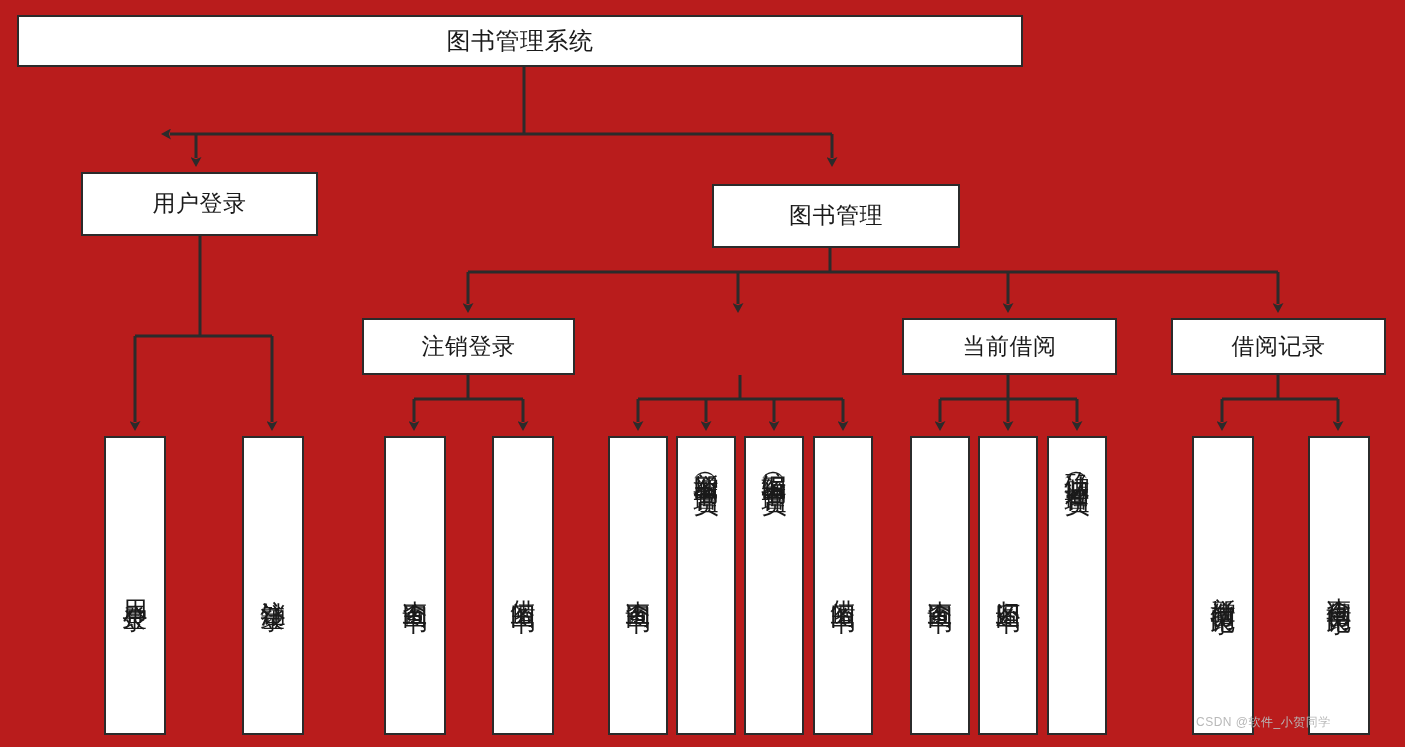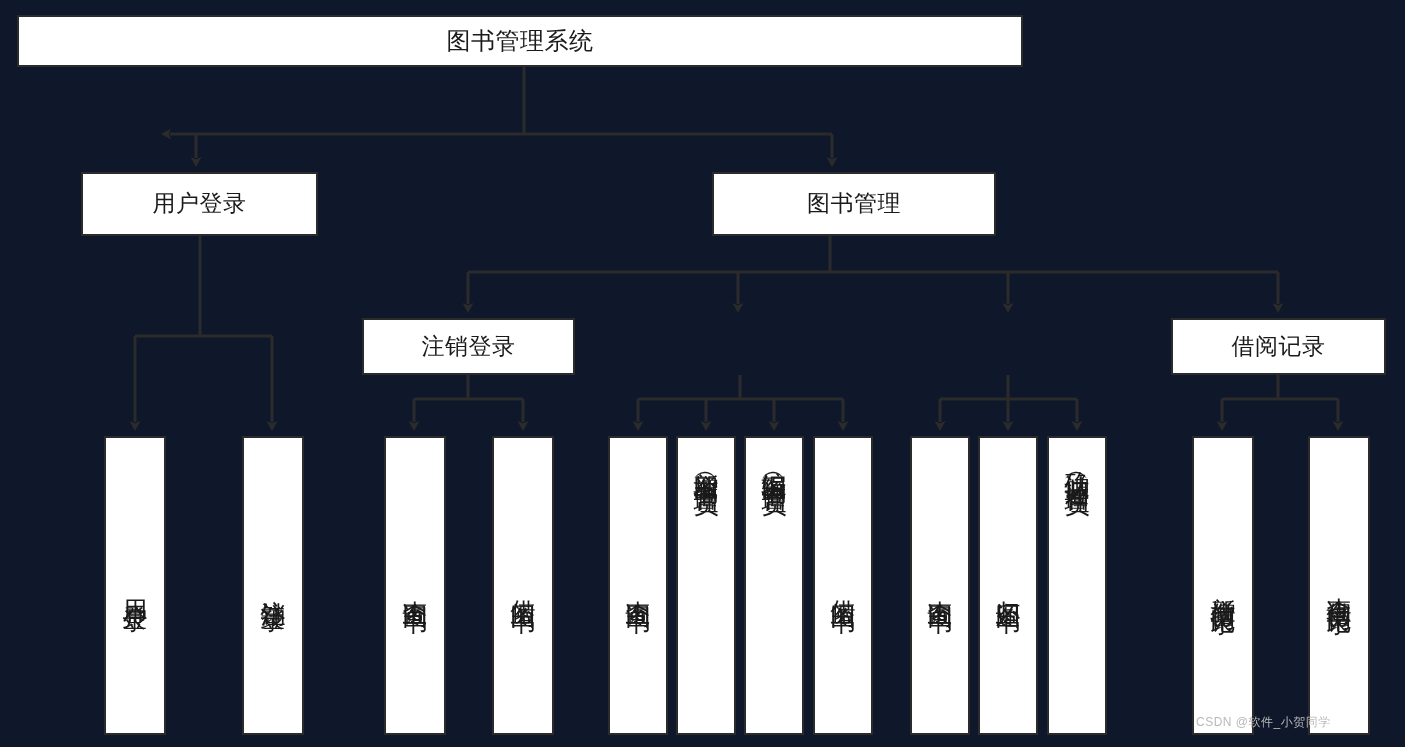--- a/index.html
+++ b/index.html
@@ -7,21 +7,21 @@
   body{
     width:1405px;height:747px;
     background:#ffffff;
     font-family:"Liberation Sans","DejaVu Sans",sans-serif;
     overflow:hidden;
     position:relative;
   }
   #stage{
     position:relative;
     width:1405px;height:747px;
-    background:#0f172a;
+    background:#b91c1c;
   }
   svg.edges{
     position:absolute;left:0;top:0;
     width:1405px;height:747px;
     pointer-events:none;
   }
   .node{
     position:absolute;
     box-sizing:border-box;
     background:#ffffff;
@@ -130,27 +130,30 @@
     </g>
   </svg>
 
   <div class="node h root" style="left:17px;top:15px;width:1006px;height:52px;">
     <span class="lbl">图书管理系统</span>
   </div>
 
   <div class="node h" style="left:81px;top:172px;width:237px;height:64px;">
     <span class="lbl">用户登录</span>
   </div>
-  <div class="node h" style="left:712px;top:172px;width:284px;height:64px;">
+  <div class="node h" style="left:712px;top:184px;width:248px;height:64px;">
     <span class="lbl">图书管理</span>
   </div>
 
   <div class="node h" style="left:362px;top:318px;width:213px;height:57px;">
     <span class="lbl">注销登录</span>
   </div>
+  <div class="node h" style="left:902px;top:318px;width:215px;height:57px;">
+    <span class="lbl">当前借阅</span>
+  </div>
   <div class="node h" style="left:1171px;top:318px;width:215px;height:57px;font-family:Liberation Serif, serif;">
     <span class="lbl">借阅记录</span>
   </div>
 
   <div class="node v mid" style="left:104px;top:436px;width:62px;height:299px;">
     <span class="lbl">用户登录</span>
   </div>
   <div class="node v mid" style="left:242px;top:436px;width:62px;height:299px;">
     <span class="lbl">注销登录</span>
   </div>

